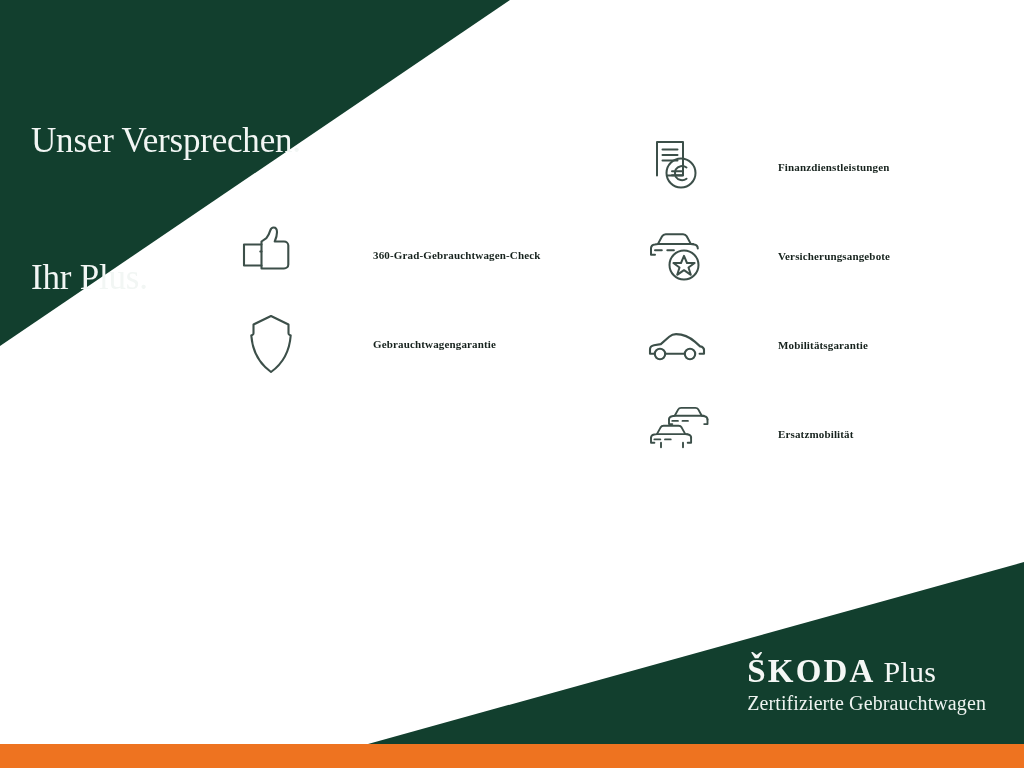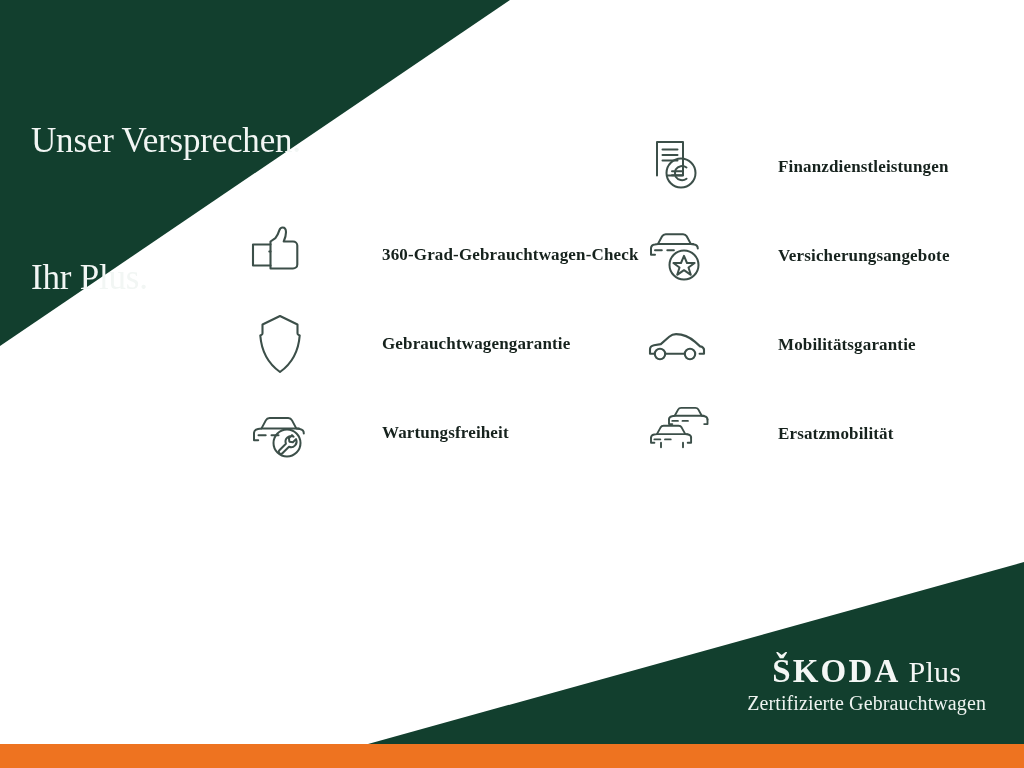--- a/index.html
+++ b/index.html
@@ -40,21 +40,21 @@
     white-space: pre;
   }
   .headline .ln { display: block; }
 
   
   .col {
     position: absolute;
     display: flex;
     flex-direction: column;
   }
-  .col-left  { left: 247px; top: 210px; }
+  .col-left  { left: 238px; top: 210px; }
   .col-right { left: 645px; top: 122px; }
 
   .feature {
     display: flex;
     align-items: center;
     height: 89px;
   }
   .feature .ico {
     width: 66px;
     height: 66px;
@@ -64,41 +64,41 @@
     justify-content: center;
     color: #3c4f49;
   }
   .feature .ico svg {
     display: block;
     width: 100%;
     height: 100%;
   }
   .feature .lbl {
     margin-left: 29px;
-    font-size: 17px;
+    font-size: 11px;
     font-weight: 700;
     color: #16221d;
     letter-spacing: 0.15px;
     white-space: nowrap;
     padding-left: 40px;
   }
   .col-right .feature .lbl { margin-left: 27px; }
 
   
   .logo-lockup {
     position: absolute;
     right: 38px;
     top: 655px;
     text-align: right;
     color: #f4f7f5;
   }
   .logo-row {
     display: flex;
     align-items: baseline;
-    justify-content: center;
+    justify-content: flex-start;
     gap: 8px;
   }
   .skoda-word {
     font-size: 33px;
     font-weight: 700;
     letter-spacing: 2.2px;
     line-height: 1;
     transform: scaleY(1.02);
   }
   .plus-word {
@@ -154,36 +154,20 @@
       <span class="ico">
         <svg viewBox="0 0 66 66" fill="none" stroke="currentColor" stroke-width="2.1" stroke-linecap="round" stroke-linejoin="round">
           <path d="M33 5 15.5 13.5v8.8c0 .7-.4 1.3-1 1.6l-1.2.6
                    c1.3 17.4 9.6 29.3 19.7 36.5 10.1-7.2 18.4-19.1 19.7-36.5l-1.2-.6
                    c-.6-.3-1-.9-1-1.6v-8.8L33 5z"></path>
         </svg>
       </span>
       <span class="lbl">Gebrauchtwagengarantie</span>
     </div>
 
-    <div class="feature">
-      <span class="ico">
-        <svg viewBox="0 0 66 66" fill="none" stroke="currentColor" stroke-width="2" stroke-linecap="round" stroke-linejoin="round">
-          <path d="M7 33.5v6.8h4.2"></path>
-          <path d="M7 33.5c0-2.6 1.6-4 4-4.4l3.4-.5 4.4-8.2c.8-1.5 2.1-2.3 3.8-2.3h18.6
-                   c1.7 0 3 .8 3.8 2.3l4.4 8.2 3.4.5c2.4.4 4 1.8 4 4.4"></path>
-          <path d="M14.4 28.6h37.6"></path>
-          <path d="M11.5 35.3h7.2"></path>
-          <path d="M24.5 35.3h7"></path>
-          <circle cx="40" cy="43" r="13.5"></circle>
-          <path d="M46.6 36.7a5.6 5.6 0 0 0-7.7 7l-6.5 6.6a2.1 2.1 0 1 0 3 3l6.6-6.5
-                   a5.6 5.6 0 0 0 7-7.7l-3.1 3.1-3.5-.5-.5-3.5 3.1-3.1z"></path>
-        </svg>
-      </span>
-      <span class="lbl">Wartungsfreiheit</span>
-    </div>
 
 
   </div>
 
   <div class="col col-right">
 
     <div class="feature">
       <span class="ico">
         <svg viewBox="0 0 66 66" fill="none" stroke="currentColor" stroke-width="2" stroke-linecap="round" stroke-linejoin="round">
           <path d="M12 41.5V8h26v33.5H22"></path>

